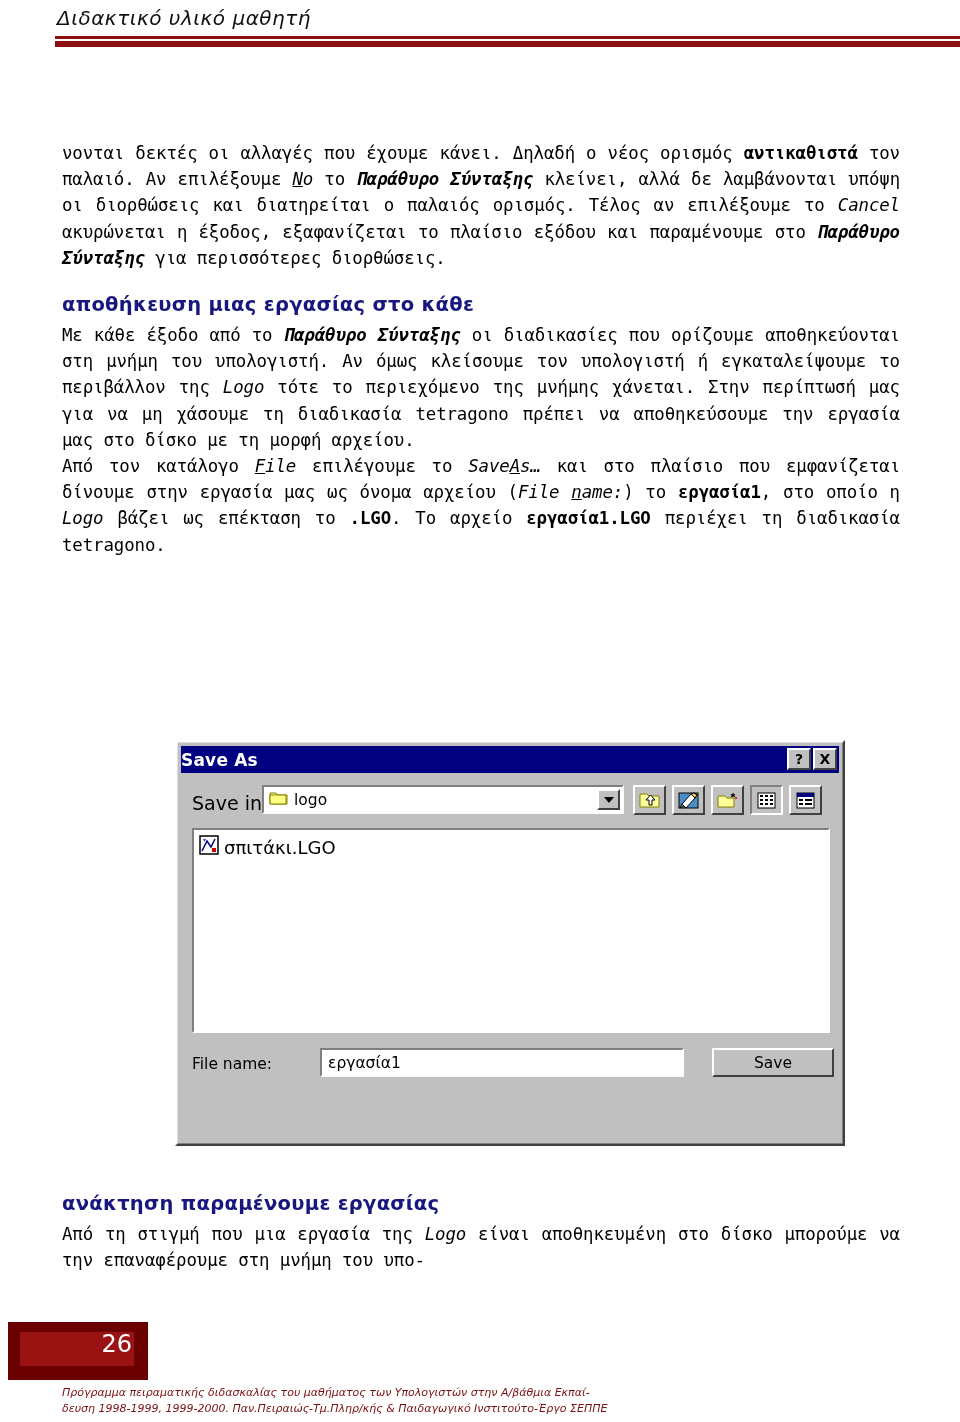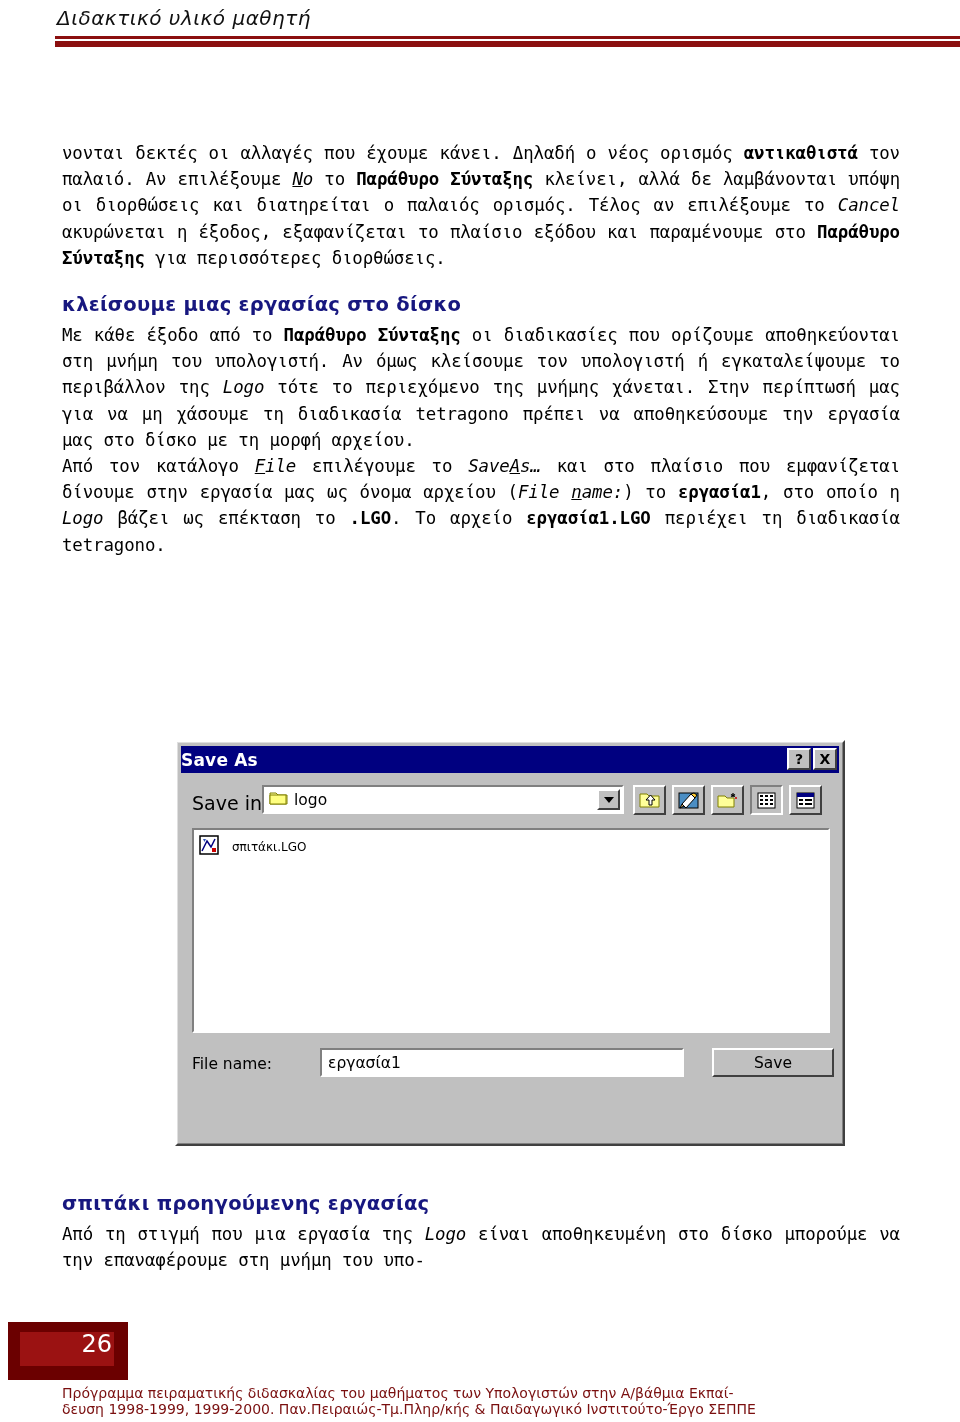--- a/index.html
+++ b/index.html
@@ -34,21 +34,21 @@
     letter-spacing:-0.1px;
   }
   p.body + p.body{margin-top:0px;}
   h2.section{
     margin:22px 0 6px 0;
     font-family:"DejaVu Sans","Liberation Sans",sans-serif;
     font-size:19.5px;font-weight:bold;color:#17177f;
     letter-spacing:.3px;
   }
   .it{font-style:italic;}
-  .bi{font-weight:bold;}
+  .bi{font-style:italic;font-weight:bold;}
   .b{font-weight:bold;}
   .u{text-decoration:underline;}
 
   
   #saveas{
     position:absolute;left:175px;top:740px;width:670px;height:406px;
     background:#c0c0c0;
     border-top:2px solid #ffffff;border-left:2px solid #ffffff;
     border-right:2px solid #404040;border-bottom:2px solid #404040;
     box-sizing:border-box;
@@ -106,21 +106,21 @@
   }
 
   
   #filelist{
     position:absolute;left:14px;top:85px;right:12px;height:205px;background:#fff;
     border-top:2px solid #808080;border-left:2px solid #808080;
     border-right:2px solid #ffffff;border-bottom:2px solid #ffffff;
     box-sizing:border-box;overflow:hidden;
   }
   .file-item{display:flex;align-items:center;margin:5px 0 0 5px;}
-  .file-item .lbl{font-size:12px;margin-left:13px;color:#000;}
+  .file-item .lbl{font-size:18px;margin-left:5px;color:#000;}
 
   
   #fname-row{position:absolute;left:14px;top:305px;height:30px;right:12px;}
   #ftype-row{position:absolute;left:14px;top:347px;height:30px;right:12px;}
   .frow-label{position:absolute;left:0;top:7px;font-size:15.5px;color:#000;white-space:nowrap;}
   .frow-field{
     position:absolute;left:128px;width:364px;height:29px;top:0;background:#fff;
     border-top:2px solid #808080;border-left:2px solid #808080;
     border-right:2px solid #ffffff;border-bottom:2px solid #ffffff;
     box-sizing:border-box;display:flex;align-items:center;
@@ -128,48 +128,48 @@
   .frow-field .val{font-size:15.5px;margin-left:6px;color:#000;}
   .dlgbtn{
     position:absolute;left:520px;width:122px;height:29px;background:#c0c0c0;
     border-top:2px solid #ffffff;border-left:2px solid #ffffff;
     border-right:2px solid #404040;border-bottom:2px solid #404040;
     box-sizing:border-box;display:flex;align-items:center;justify-content:center;
     font-size:15.5px;color:#000;
   }
 
   
-  #pagebox{position:absolute;left:8px;top:1322px;width:120px;height:58px;background:#6b0000;}
+  #pagebox{position:absolute;left:8px;top:1322px;width:120px;height:58px;background:#6b0000;padding-left:20px;}
   #pagebox .inner{position:absolute;left:12px;top:10px;right:14px;bottom:14px;background:#9b1212;}
   #pagebox .num{
     position:absolute;right:16px;top:8px;color:#fff;font-size:24px;
     font-family:"DejaVu Sans","Liberation Sans",sans-serif;
   }
   #footer-text{
     position:absolute;left:62px;top:1385px;width:890px;
     font-family:"DejaVu Sans","Liberation Sans",sans-serif;
-    font-size:14px;color:#7a0f0f;line-height:16px;
+    font-style:italic;font-size:11px;color:#7a0f0f;line-height:16px;
     text-align:justify;
   }
 </style>
 </head>
 <body>
 
 <div id="header">
   <div id="header-title">Διδακτικό υλικό μαθητή</div>
   <div id="header-rule">
     <div class="thin"></div>
     <div class="gap"></div>
     <div class="thick"></div>
   </div>
 </div>
 
 <div id="content">
   <p class="body"><span>νονται δεκτές οι αλλαγές που έχουμε κάνει. Δηλαδή ο νέος ορισμός </span><span class="b">αντικαθιστά</span><span> τον παλαιό. Αν επιλέξουμε </span><span class="it u">N</span><span class="it">o</span><span> το </span><span class="bi">Παράθυρο Σύνταξης</span><span> κλείνει, αλλά δε λαμβάνονται υπόψη οι διορθώσεις και διατηρείται ο παλαιός ορισμός. Τέλος αν επιλέξουμε το </span><span class="it">Cancel</span><span> ακυρώνεται η έξοδος, εξαφανίζεται το πλαίσιο εξόδου και παραμένουμε στο </span><span class="bi">Παράθυρο Σύνταξης</span><span> για περισσότερες διορθώσεις.</span></p>
-  <h2 class="section">κλείσουμε μιας εργασίας στο δίσκο</h2>
+  <h2 class="section">αποθήκευση μιας εργασίας στο κάθε</h2>
   <p class="body"><span>Με κάθε έξοδο από το </span><span class="bi">Παράθυρο Σύνταξης</span><span> οι διαδικασίες που ορίζουμε αποθηκεύονται στη μνήμη του υπολογιστή. Αν όμως κλείσουμε τον υπολογιστή ή εγκαταλείψουμε το περιβάλλον της </span><span class="it">Logo</span><span> τότε το περιεχόμενο της μνήμης χάνεται. Στην περίπτωσή μας για να μη χάσουμε τη διαδικασία tetragono πρέπει να αποθηκεύσουμε την εργασία μας στο δίσκο με τη μορφή αρχείου.</span></p>
   <p class="body"><span>Από τον κατάλογο </span><span class="it u">F</span><span class="it">ile</span><span> επιλέγουμε το </span><span class="it">Save</span><span class="it u">A</span><span class="it">s…</span><span> και στο πλαίσιο που εμφανίζεται δίνουμε στην εργασία μας ως όνομα αρχείου (</span><span class="it">File </span><span class="it u">n</span><span class="it">ame:</span><span>) το </span><span class="b">εργασία1</span><span>, στο οποίο η </span><span class="it">Logo</span><span> βάζει ως επέκταση το </span><span class="b">.LGO</span><span>. Το αρχείο </span><span class="b">εργασία1.LGO</span><span> περιέχει τη διαδικασία tetragono.</span></p>
 </div>
 
 <div id="saveas">
   <div id="saveas-inner">
 
     <div id="titlebar">
       <span id="titlebar-text">Save As</span>
       <span id="titlebar-btns">
@@ -271,21 +271,21 @@
         <span class="val">εργασία1</span>
       </div>
       <div class="dlgbtn">Save</div>
     </div>
 
 
   </div>
 </div>
 
 <div style="position:absolute;left:62px;top:1192px;width:838px;">
-  <h2 class="section" style="margin-top:0">σπιτάκι προηγούμενης εργασίας</h2>
+  <h2 class="section" style="margin-top:0">ανάκτηση παραμένουμε εργασίας</h2>
   <p class="body"><span>Από τη στιγμή που μια εργασία της </span><span class="it">Logo</span><span> είναι αποθηκευμένη στο δίσκο μπορούμε να την επαναφέρουμε στη μνήμη του υπο-</span></p>
 </div>
 
 <div id="pagebox">
   <div class="inner"></div>
   <div class="num">26</div>
 </div>
 <div id="footer-text">
   <div>Πρόγραμμα πειραματικής διδασκαλίας του μαθήματος των Υπολογιστών στην  Α/βάθμια Εκπαί-</div>
   <div>δευση 1998-1999, 1999-2000. Παν.Πειραιώς-Τμ.Πληρ/κής &amp; Παιδαγωγικό Ινστιτούτο-Έργο ΣΕΠΠΕ</div>

